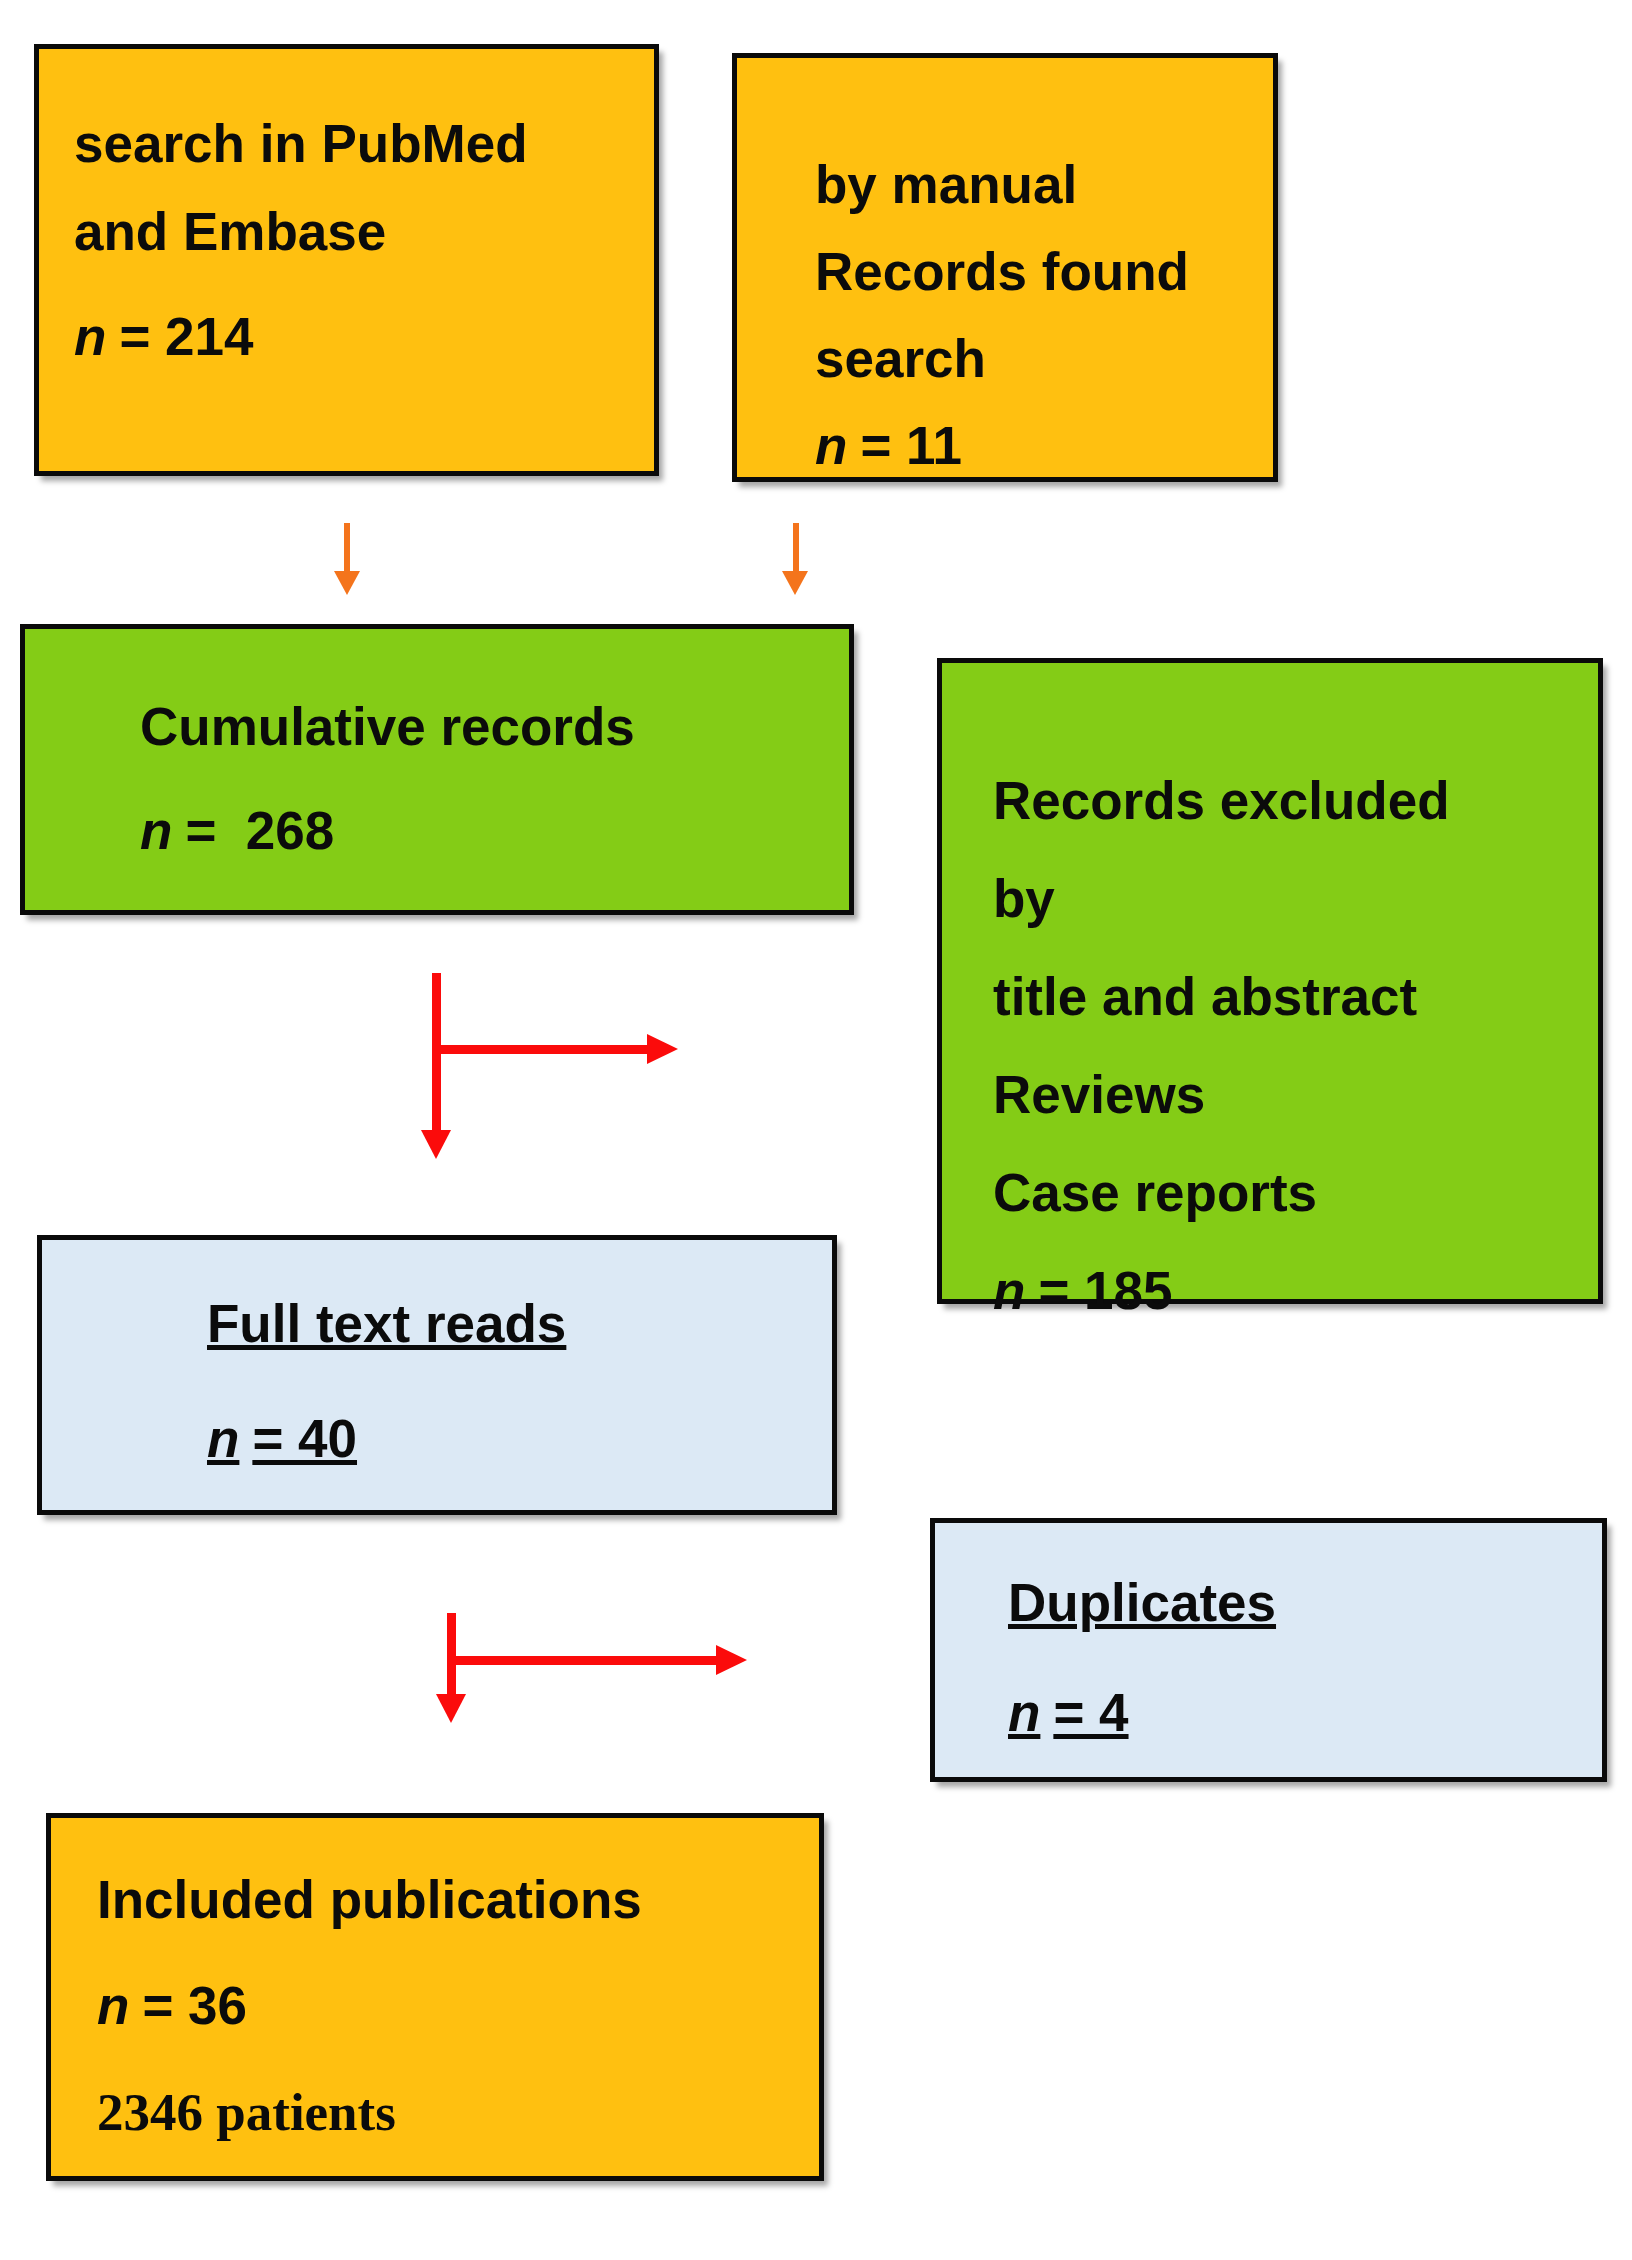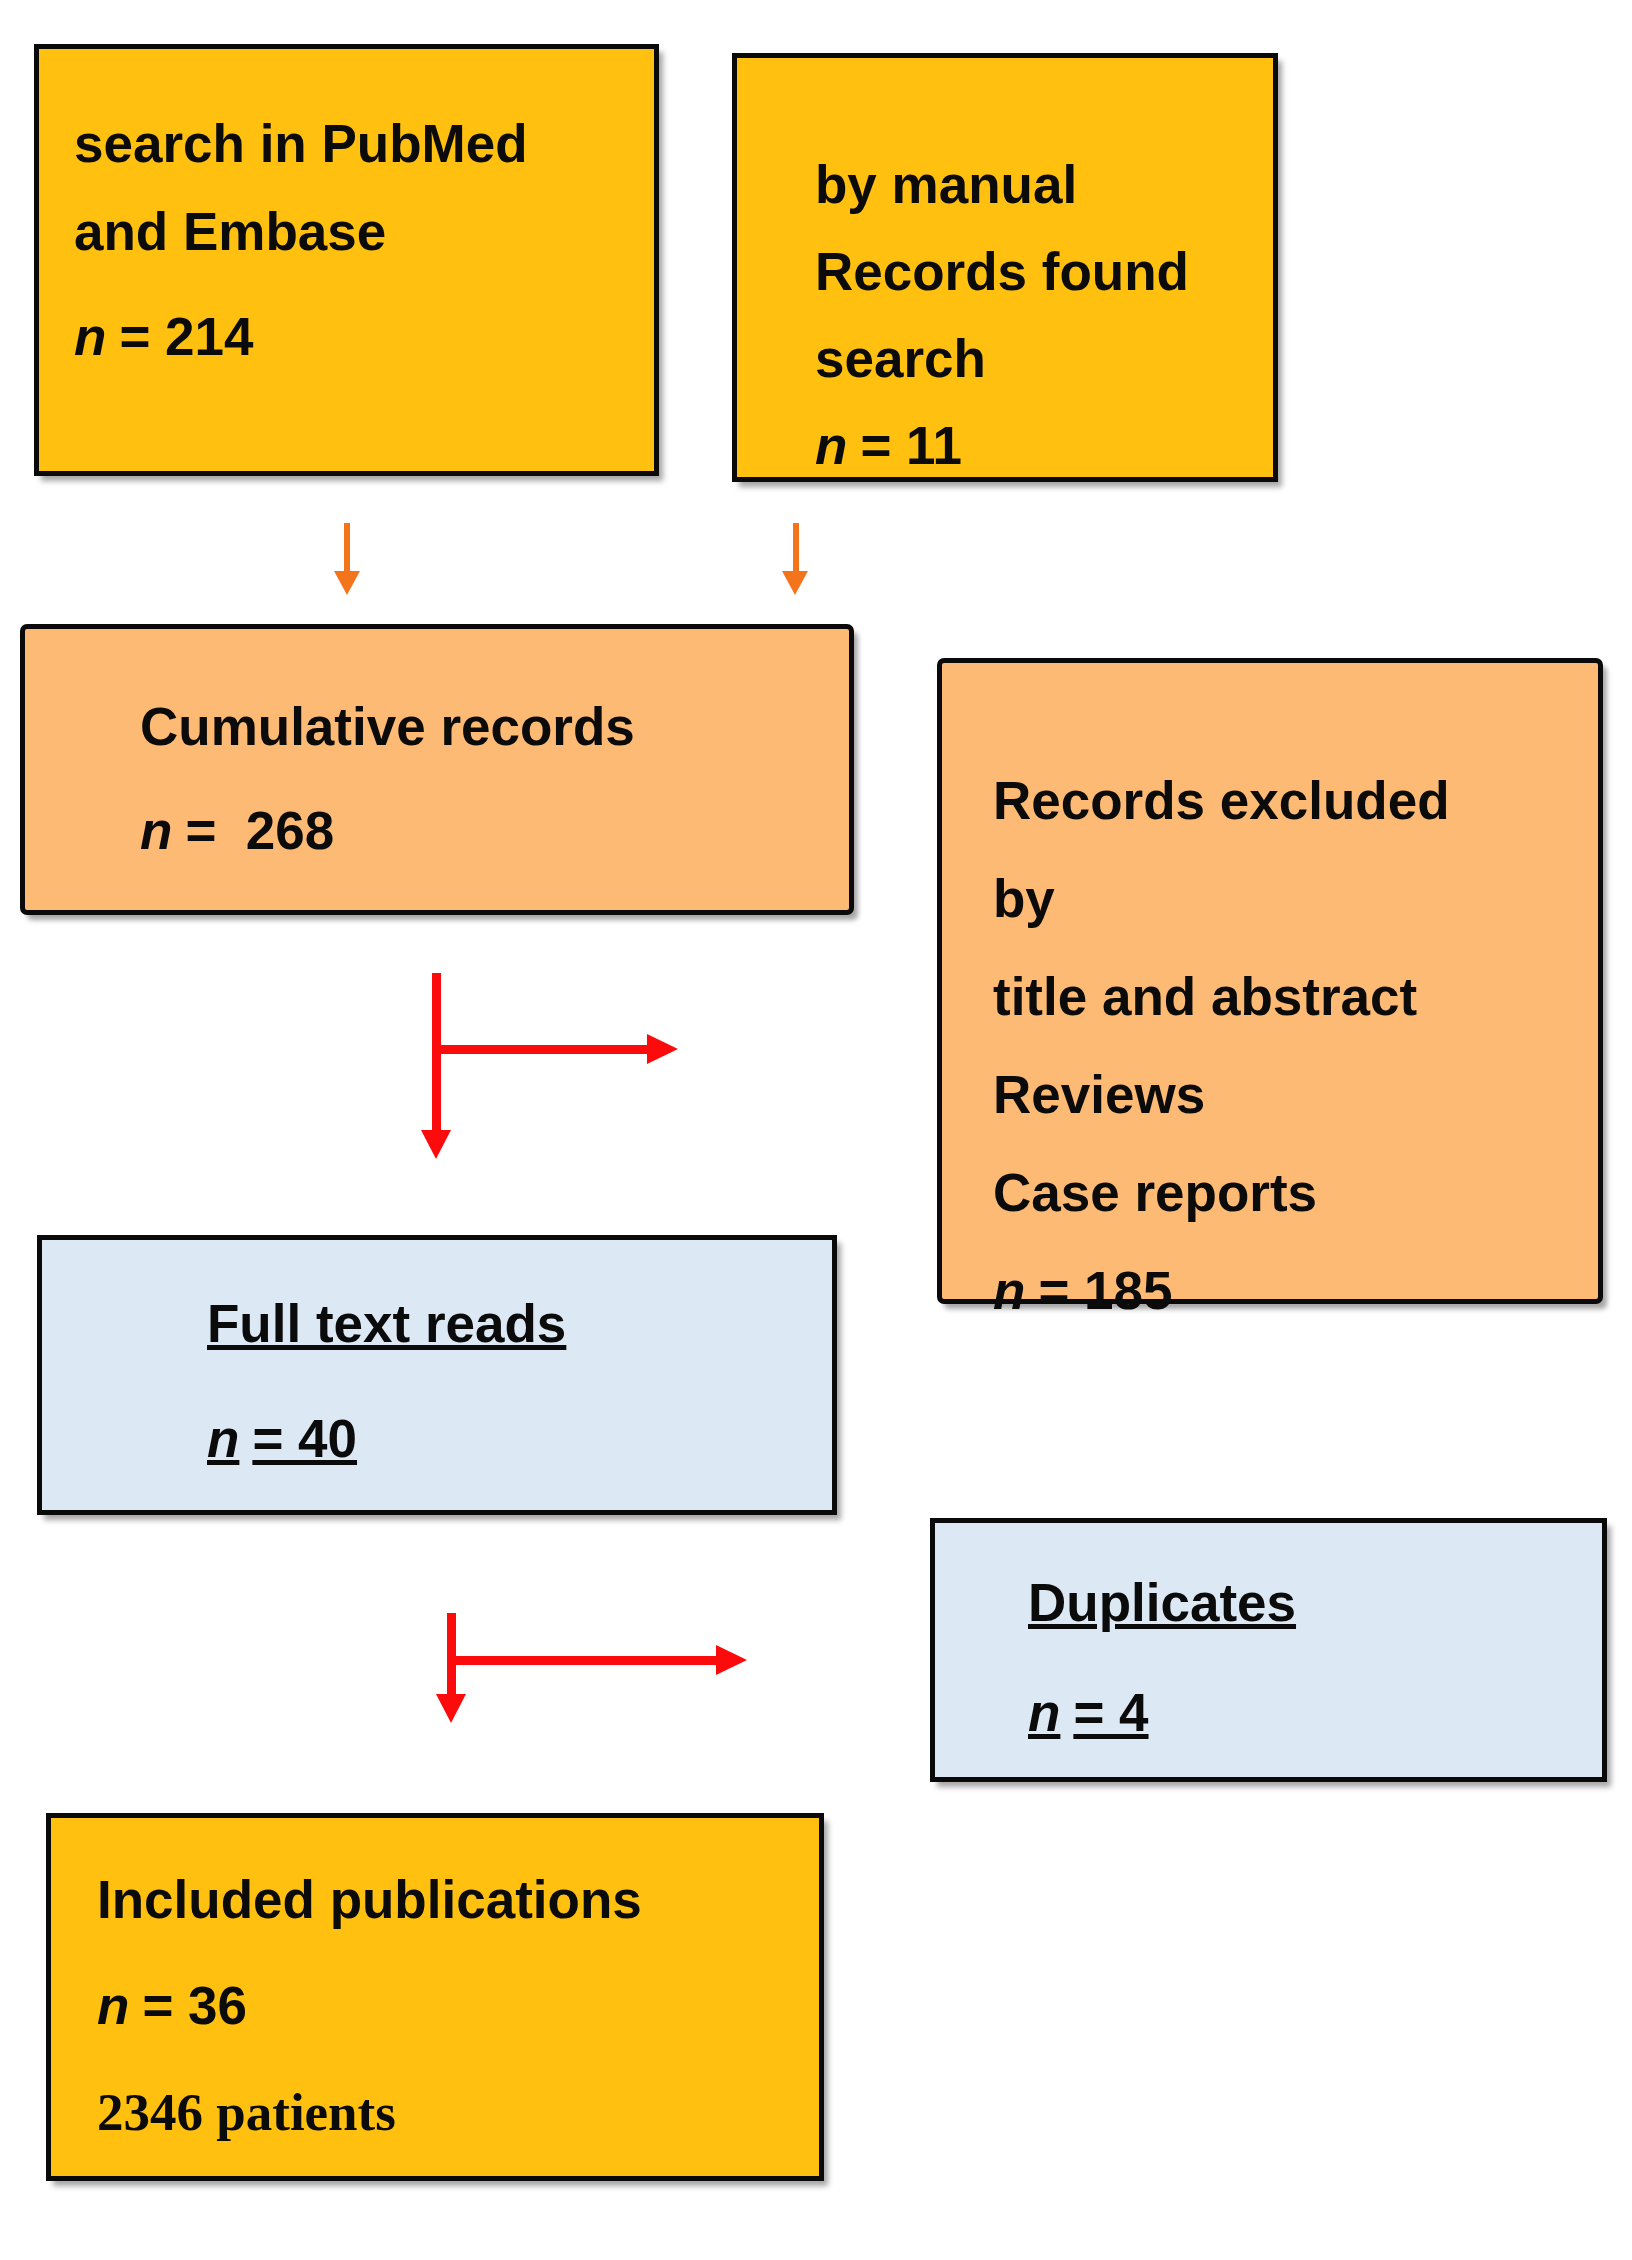--- a/index.html
+++ b/index.html
@@ -13,21 +13,21 @@
     overflow:hidden;
   }
   .box{
     position:absolute;
     box-sizing:border-box;
     border:5.5px solid #0a0a0a;
     box-shadow:5.5px 6.4px 5.5px -1.8px rgba(0,0,0,0.35);
     font-size:53px;
   }
   .fill-orange{background:#FFC010;}
-  .fill-gray{background:#fdba74;border-radius:7px;}
+  .fill-gray{background:#84cc16;}
   .fill-blue{background:#DCE9F5;text-decoration:underline;}
   .line{display:block;}
   .nvar{font-style:italic;font-weight:bold;}
   .nval{white-space:pre;margin-left:13px;}
   .extra-line{display:block;font-family:Liberation Serif, serif;}
 
   .b-pubmed{left:34px;top:44px;width:625px;height:432px;padding:51px 18.4px 0 35px;}
   .b-pubmed .line{line-height:88px;}
   .b-pubmed .n-line{margin-top:16.5px;}
 
@@ -37,21 +37,21 @@
   .b-cumulative{left:20px;top:624px;width:834px;height:291px;padding:46px 18.4px 0 115px;}
   .b-cumulative .line{line-height:104px;}
 
   .b-excluded{left:937px;top:658px;width:666px;height:646px;padding:89px 18.4px 0 51px;}
   .b-excluded .line{line-height:98px;}
 
   .b-fulltext{left:37px;top:1235px;width:800px;height:280px;padding:26px 18.4px 0 165px;}
   .b-fulltext .line{line-height:115px;}
 
   .b-duplicates{left:930px;top:1518px;width:677px;height:264px;padding:25px 18.4px 0 73px;}
-  .b-duplicates .line{line-height:110px;margin-left:20px;}
+  .b-duplicates .line{line-height:110px;}
 
   .b-included{left:46px;top:1813px;width:778px;height:368px;padding:29px 18.4px 0 46px;}
   .b-included .line{line-height:106px;}
 
   
   .aline{position:absolute;background:#F4741C;}
   .rline{position:absolute;background:#FB0B0B;}
   .tri{position:absolute;width:0;height:0;}
   .tri-down-orange{border-left:13px solid transparent;border-right:13px solid transparent;border-top:24px solid #F4741C;}
   .tri-down-red{border-left:15.6px solid transparent;border-right:15.6px solid transparent;border-top:29px solid #FB0B0B;}

